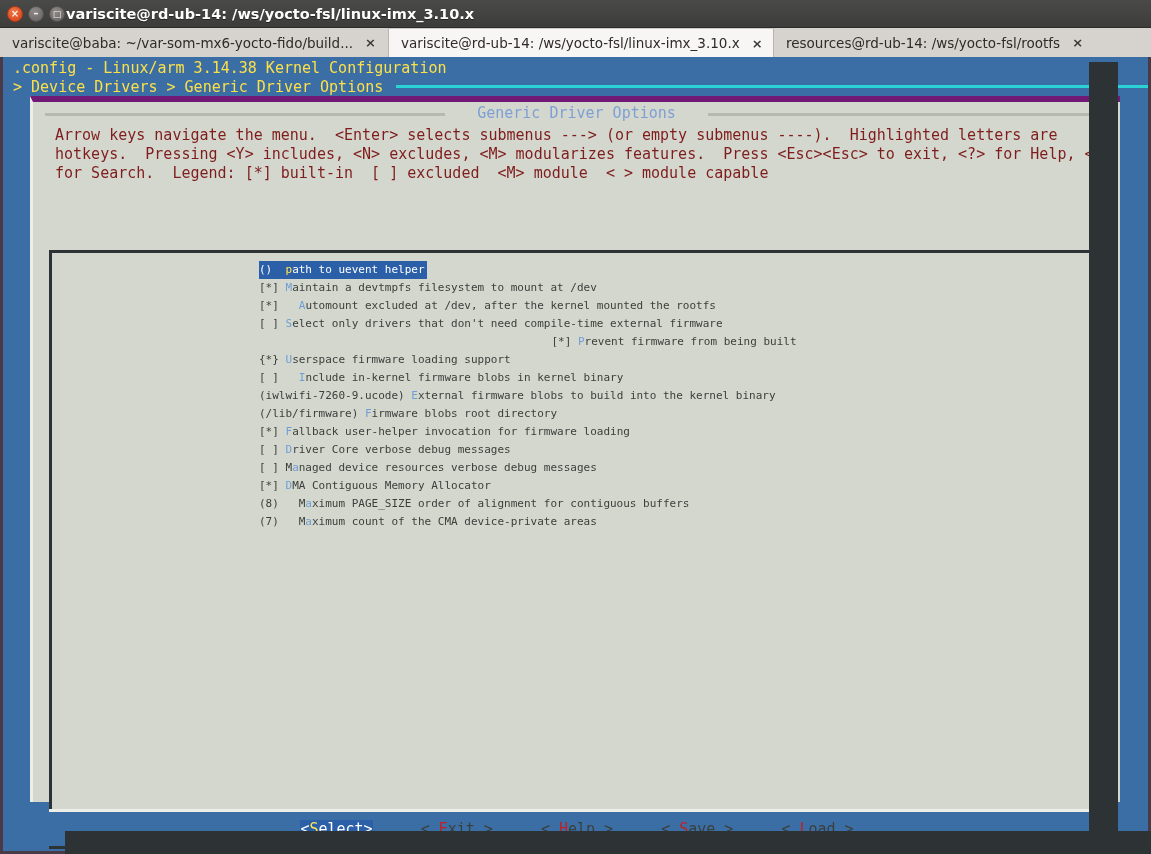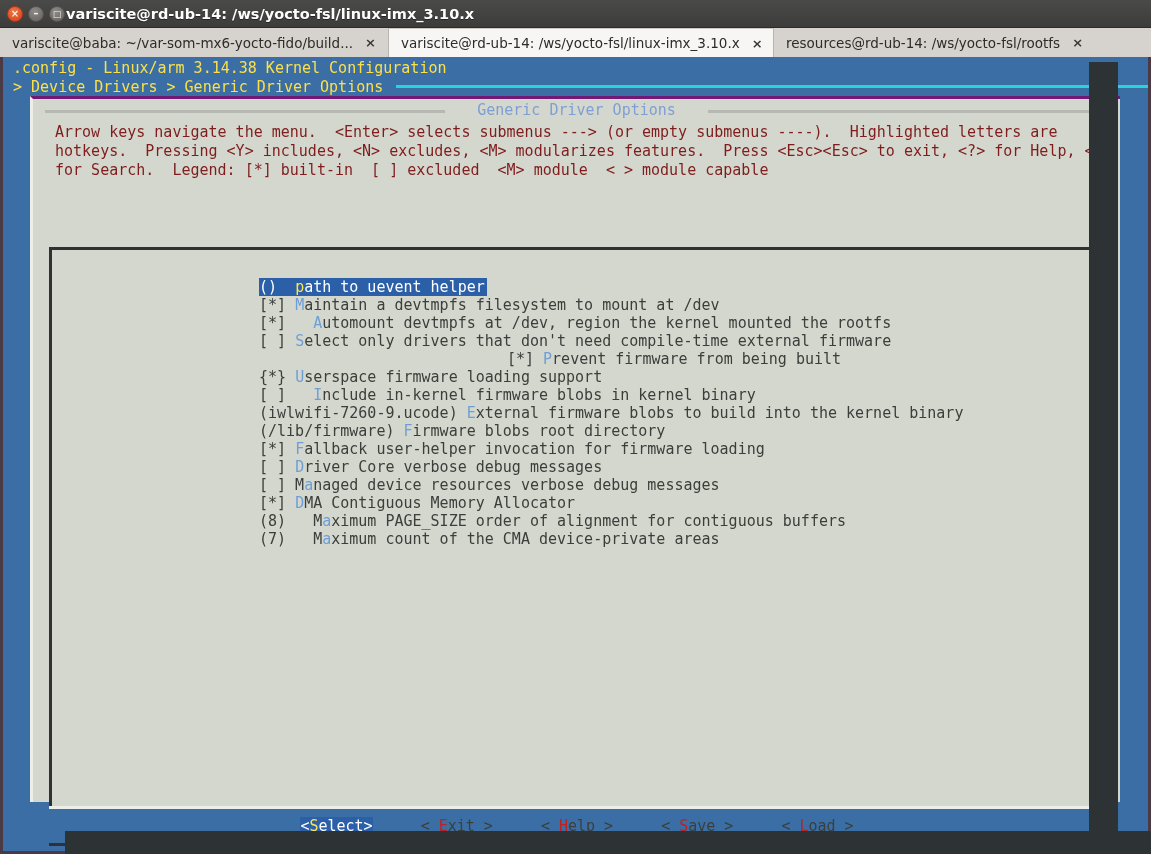--- a/index.html
+++ b/index.html
@@ -150,21 +150,21 @@
     background: #2ad4d4;
   }
 
   
   .dialog {
     position: absolute;
     left: 27px; top: 39px;
     width: 1090px; height: 706px;
     background: #d4d7ce;
     box-sizing: border-box;
-    border-top: 3px solid #701a75;
+    border-top: 6px solid #701a75;
     border-left: 3px solid #eceee7;
   }
   .dlg-title {
     position: absolute;
     left: 0; top: 2px;
     width: 1087px;
     text-align: center;
     color: #7d9fd4;
     font-size: 15px;
     line-height: 18px;
@@ -208,23 +208,22 @@
     width: 1056px; height: 562px;
     box-sizing: border-box;
     border-right: 3px solid #eceee7;
     border-bottom: 3px solid #eceee7;
     pointer-events: none;
   }
   .items {
     position: absolute;
     left: 207px; top: 8px;
     width: 830px;
-    font-size: 15px;
+    font-size: 11px;
     line-height: 18px;
-    margin-top: 20px;
   }
   .item {
     white-space: pre;
     color: #3b3f3b;
     height: 18px;
     display: block;
   }
   .item .hk { color: #6e9fd4; }
   .item.sel {
     background: #2b5fa8;
@@ -332,21 +331,21 @@
 hotkeys.  Pressing &lt;Y&gt; includes, &lt;N&gt; excludes, &lt;M&gt; modularizes features.  Press &lt;Esc&gt;&lt;Esc&gt; to exit, &lt;?&gt; for Help, &lt;/&gt;
 for Search.  Legend: [*] built-in  [ ] excluded  &lt;M&gt; module  &lt; &gt; module capable</div>
 
         <div class="listbox">
           <div class="items">
               <div style="height: 18px;"><div class="item sel"><span>()  </span><span class="hk">p</span><span>ath to uevent helper</span></div></div>
               <div style="height: 18px;">
                 <div class="item"><span>[*] </span><span class="hk">M</span><span>aintain a devtmpfs filesystem to mount at /dev</span></div>
               </div>
               <div style="height: 18px;">
-                <div class="item"><span>[*]   </span><span class="hk">A</span><span>utomount devtmpfs at /dev, region the kernel mounted the rootfs</span></div>
+                <div class="item"><span>[*]   </span><span class="hk">A</span><span>utomount excluded at /dev, after the kernel mounted the rootfs</span></div>
               </div>
               <div style="height: 18px;">
                 <div class="item"><span>[ ] </span><span class="hk">S</span><span>elect only drivers that don't need compile-time external firmware</span></div>
               </div>
               <div style="height: 18px; text-align: center;">
                 <div class="item"><span>[*] </span><span class="hk">P</span><span>revent firmware from being built</span></div>
               </div>
               <div style="height: 18px;">
                 <div class="item"><span>{*} </span><span class="hk">U</span><span>serspace firmware loading support</span></div>
               </div>

